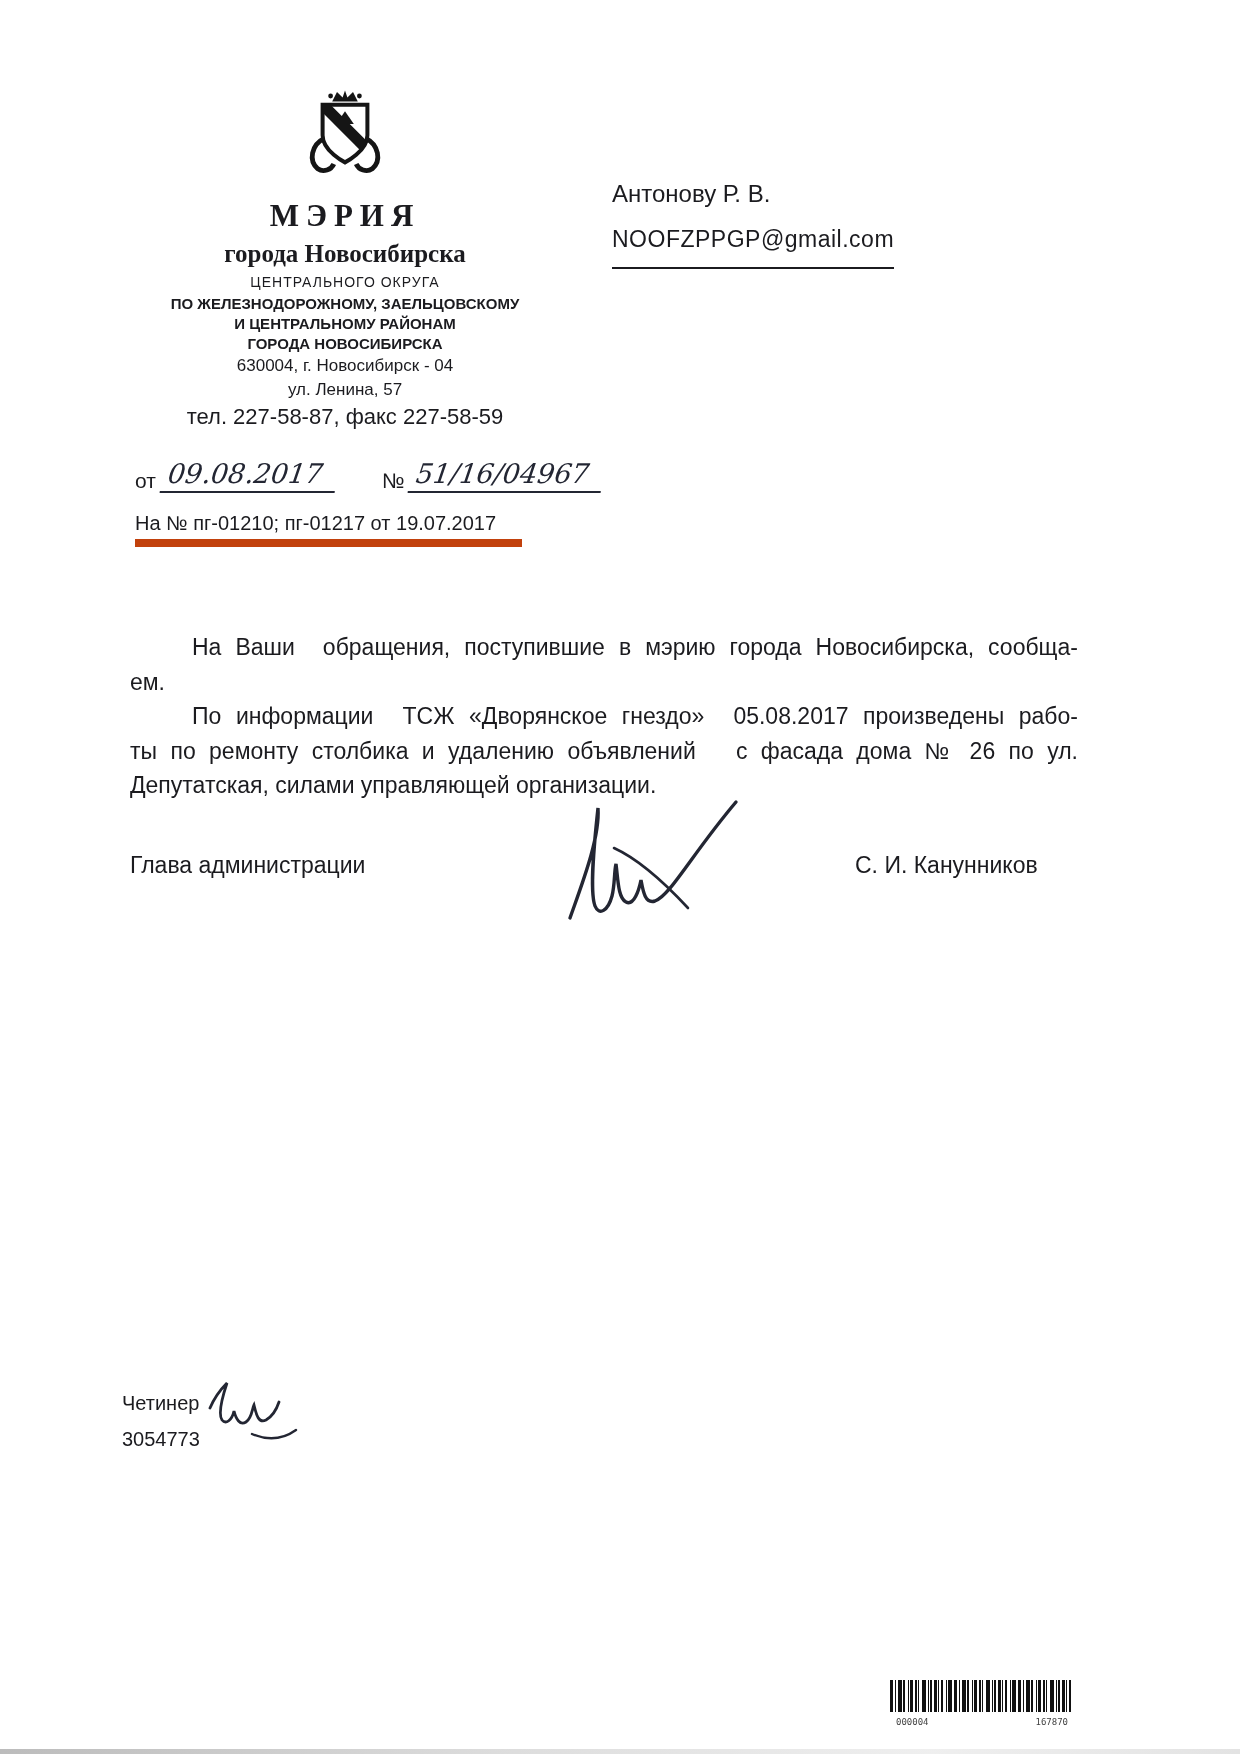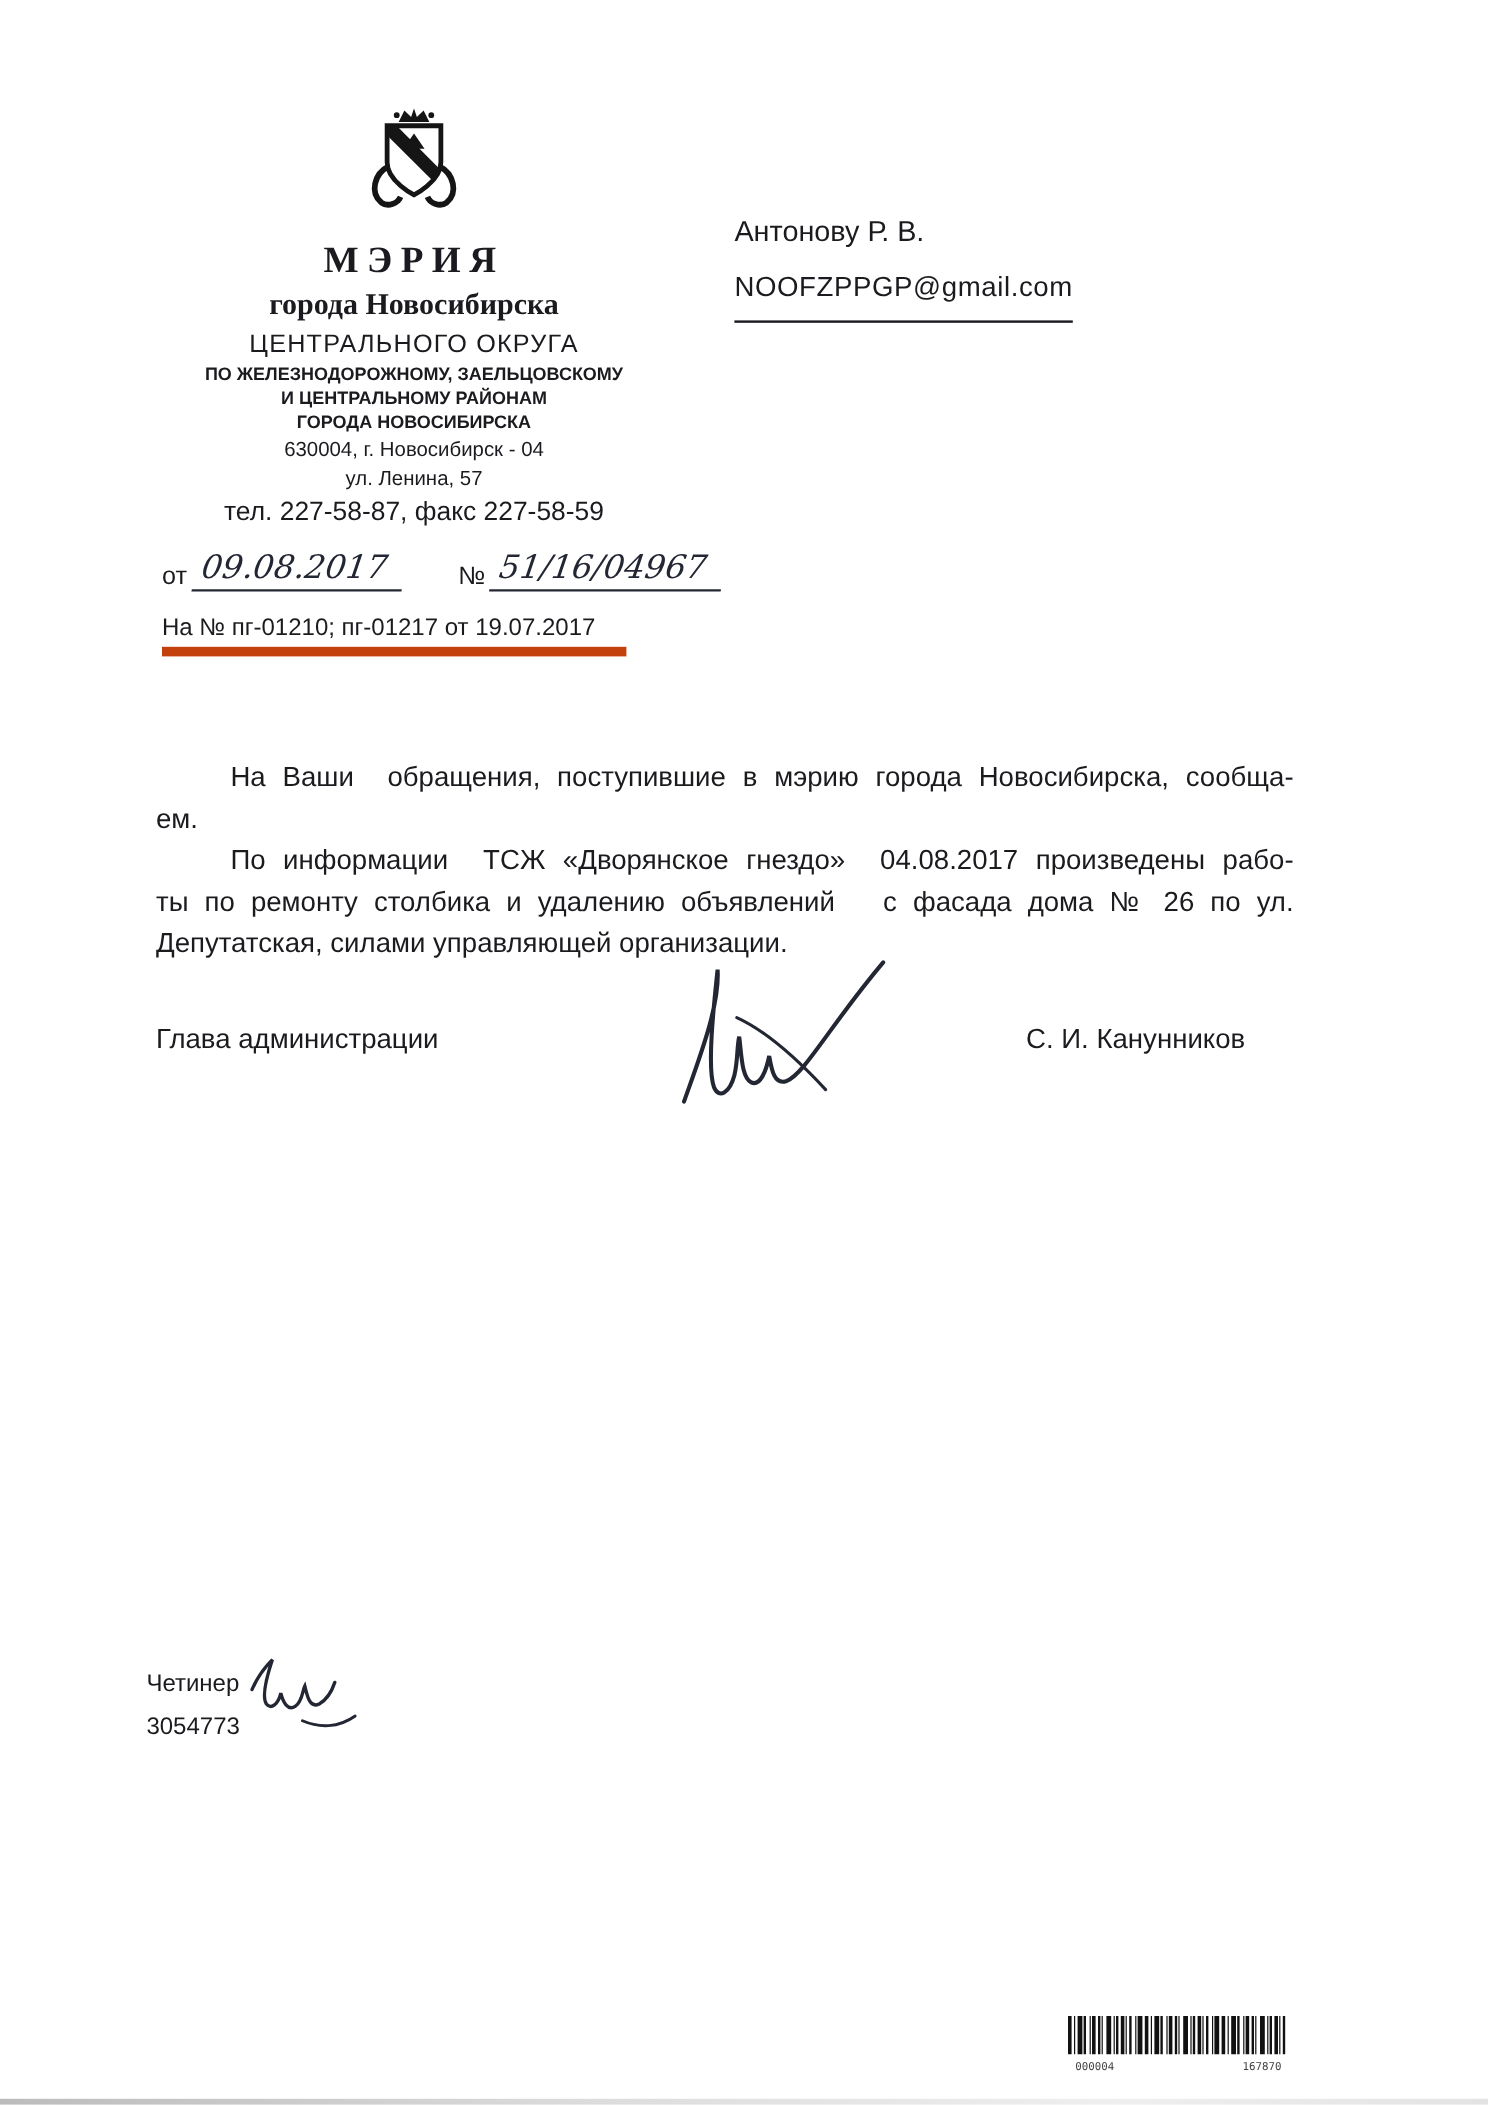--- a/index.html
+++ b/index.html
@@ -8,21 +8,21 @@
     font-family:"Liberation Sans",sans-serif;color:#1b1b1f;overflow:hidden;
   }
   .abs{position:absolute;}
 
   
   .org{left:105px;top:86px;width:480px;text-align:center;}
   .emblem{display:block;margin:0 auto 8px auto;}
   .org-t1{font-family:"Liberation Serif",serif;font-weight:700;font-size:31px;letter-spacing:7px;}
   .org-t2{font-family:"Liberation Serif",serif;font-weight:700;font-size:25px;margin-top:6px;}
   .org-d1{font-size:22px;margin-top:24px;letter-spacing:1px;}
-  .org-d2{font-size:21px;margin-top:6px;letter-spacing:1px;}
+  .org-d2{font-size:14px;margin-top:6px;letter-spacing:1px;}
   .org-s{font-size:15px;font-weight:700;margin-top:5px;text-align:center;}
   .org-s2{font-size:15px;font-weight:700;margin-top:3px;}
   .org-a{font-size:17px;margin-top:4px;}
   .org-p{font-size:22px;margin-top:4px;text-align:center;}
 
   
   .meta{left:135px;top:458px;font-size:21px;white-space:nowrap;}
   .hand{
     font-family:"DejaVu Serif",serif;font-style:italic;font-size:27px;color:#232633;
     display:inline-block;transform:skewX(-8deg);padding:0 14px 2px 6px;
@@ -106,21 +106,21 @@
 <div class="abs ref">На №  пг-01210; пг-01217 от 19.07.2017</div>
 
 <div class="abs addressee">
   <div class="addr-name">Антонову Р. В.</div>
   <div><span class="addr-email">NOOFZPPGP@gmail.com</span></div>
 </div>
 
 <div class="abs bodytext">
   <div class="line fill indent">На Ваши  обращения, поступившие в мэрию города Новосибирска, сообща-</div>
   <div class="line">ем.</div>
-  <div class="line fill indent">По информации  ТСЖ «Дворянское гнездо»  04.08.2017 произведены рабо-</div>
+  <div class="line fill indent">По информации  ТСЖ «Дворянское гнездо»  05.08.2017 произведены рабо-</div>
   <div class="line fill">ты по ремонту столбика и удалению объявлений   с фасада дома № 26 по ул.</div>
   <div class="line">Депутатская, силами управляющей организации.</div>
 </div>
 
 <div class="abs sig-label">Глава администрации</div>
 
 <span class="abs sig-svg">
   <svg width="220" height="140" viewBox="0 0 220 140" aria-hidden="true">
     <path d="M30 126 C 42 92, 60 46, 58 16 C 55 44, 49 98, 55 114 C 59 124, 68 119, 72 104 C 75 92, 74 80, 76 72 C 78 87, 78 106, 86 110 C 94 114, 99 98, 101 88 C 103 99, 105 112, 115 109 C 130 104, 152 62, 196 10" fill="none" stroke="#232633" stroke-width="3.4" stroke-linecap="round"></path>
     <path d="M148 116 C 122 88, 96 66, 74 56" fill="none" stroke="#232633" stroke-width="2.6" stroke-linecap="round"></path>

